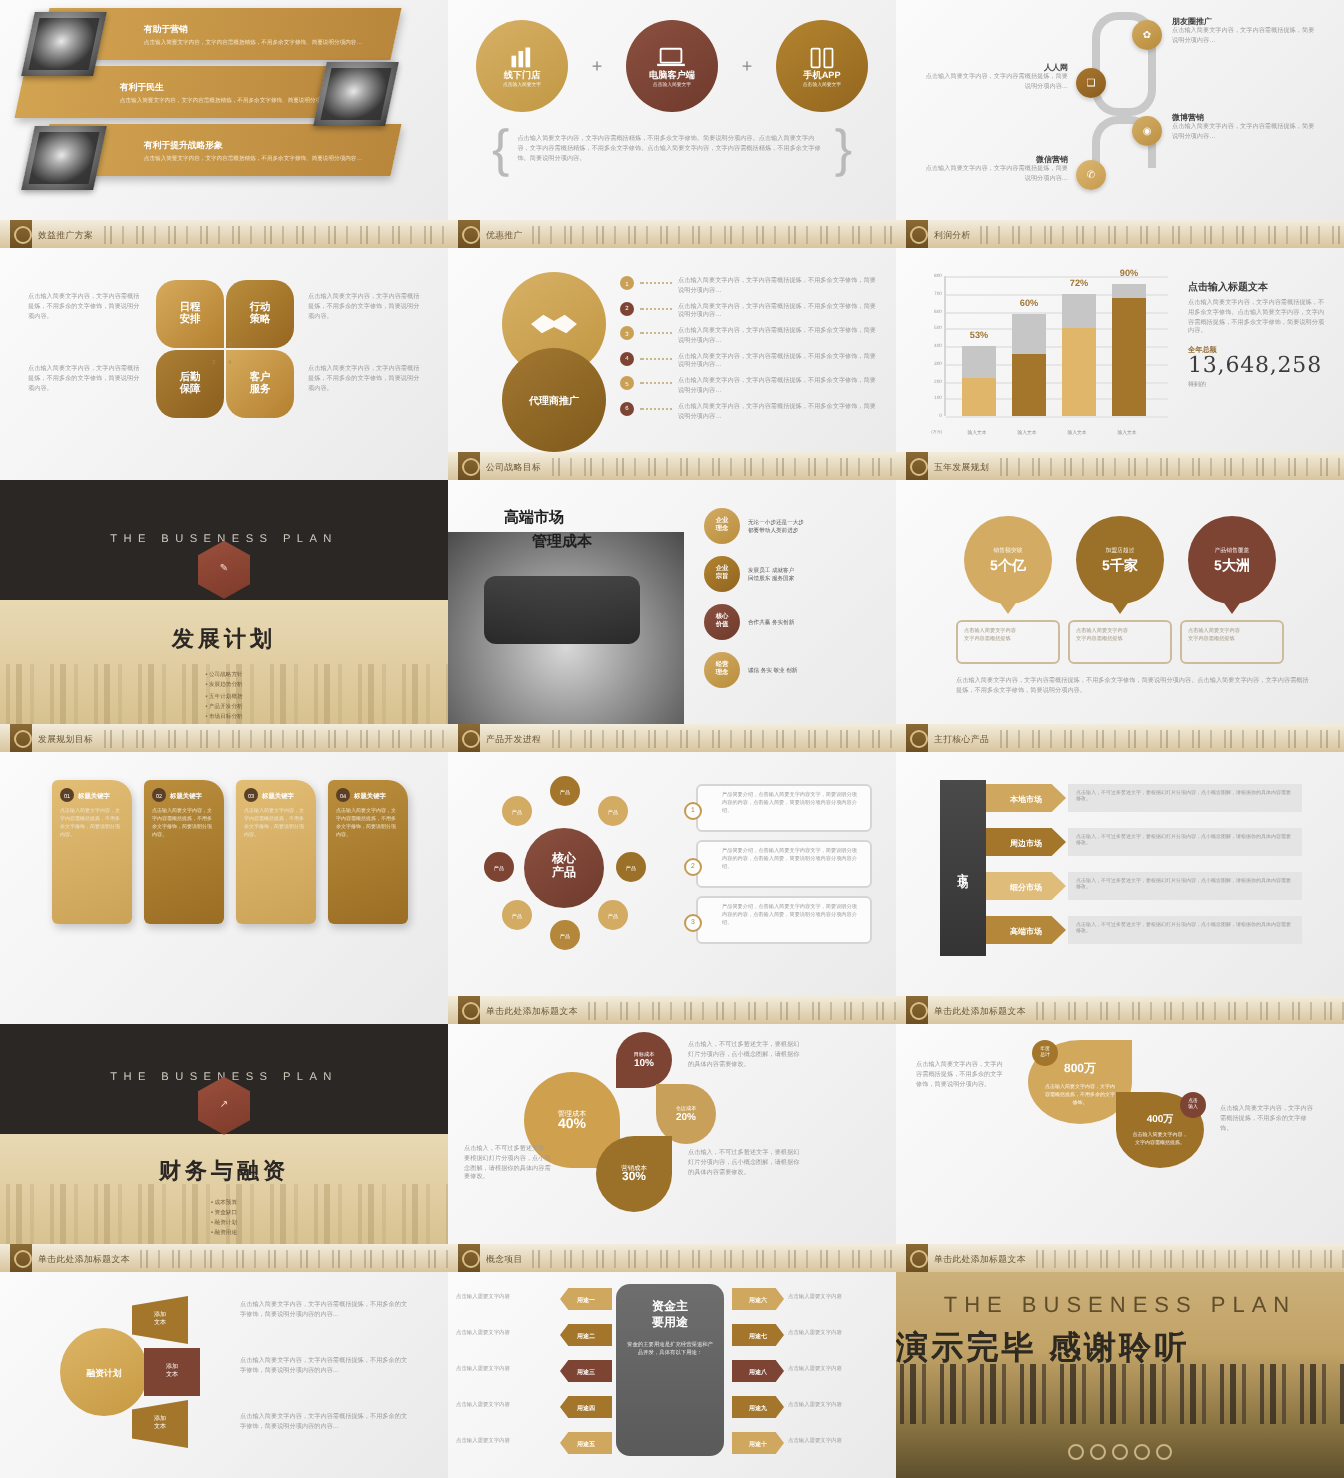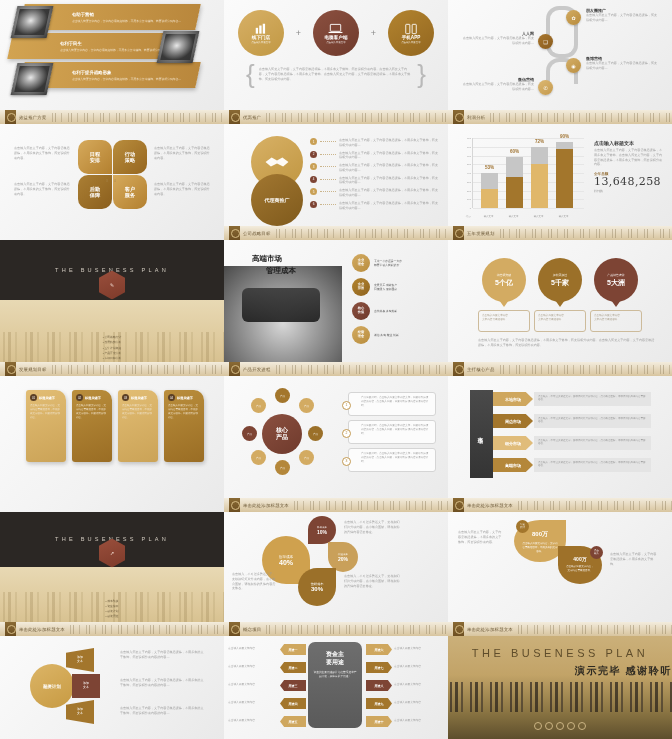--- a/index.html
+++ b/index.html
@@ -252,22 +252,22 @@
     color:#fff; font-size:3px; font-weight:bold; }
   .uarrow.l { clip-path: polygon(0 50%, 16% 0, 100% 0, 100% 100%, 16% 100%); }
   .uarrow.r { clip-path: polygon(0 0, 84% 0, 100% 50%, 84% 100%, 0 100%); }
   .utext { position:absolute; font-size:2.7px; color:#9b9b9b; width:50px; }
 
   
   .closing { background: linear-gradient(180deg,#cbb07a 0%,#c2a367 38%,#8d7744 72%,#5d4e2c 100%);
     position:relative; }
   .closing .eng { position:absolute; left:0; right:0; top:11%; text-align:center;
     font-size:11px; letter-spacing:3.5px; color:#5f4d2b; }
-  .closing h2 { position:absolute; left:0; right:0; top:27%; text-align:right;
-    font-size:10px; font-weight:bold; color:#2e2a22; letter-spacing:1.6px; }
+  .closing h2 { position:absolute; left:0; right:0; top:27%; text-align:left;
+    font-size:16px; font-weight:bold; color:#2e2a22; letter-spacing:1.6px; }
   .closing .city2 { position:absolute; left:0; right:0; bottom:26%; height:30px; opacity:.75;
     background: repeating-linear-gradient(90deg,
       transparent 0 2px, #3a3026 2px 4px, transparent 4px 7px,
       #2d251c 7px 10px, transparent 10px 13px, #4a3e2e 13px 15px, transparent 15px 20px); }
   .closing .dots { position:absolute; left:0; right:0; bottom:9%; display:flex;
     justify-content:center; gap:3px; }
   .closing .dots i { width:8px; height:8px; border-radius:50%;
     border:.8px solid #cbb483; display:block; }
 </style>
 </head>
@@ -518,20 +518,21 @@
   </div>
 
   <div class="slide divider">
     <div class="top">
       <span class="eng">THE BUSENESS PLAN</span>
     </div>
     <div class="bot">
         <div class="city"></div>
       </div>
     <div class="hexbadge">✎</div>
+    <h2>发展计划</h2>
     <ul class="bullets">
       <li>公司战略方针</li>
       <li>发展趋势分析</li>
       <li>五年计划概括</li>
       <li>产品开发分析</li>
       <li>市场目标分析</li>
     </ul>
     <div class="footer">
       <span class="badge"></span>
       <span class="ftxt">发展规划目标</span>
@@ -683,20 +684,21 @@
   </div>
 
   <div class="slide divider">
     <div class="top">
       <span class="eng">THE BUSENESS PLAN</span>
     </div>
     <div class="bot">
         <div class="city"></div>
       </div>
     <div class="hexbadge">↗</div>
+    <h2>财务与融资</h2>
     <ul class="bullets">
       <li>成本预算</li>
       <li>资金缺口</li>
       <li>融资计划</li>
       <li>融资用途</li>
     </ul>
     <div class="footer">
       <span class="badge"></span>
       <span class="ftxt">单击此处添加标题文本</span>
       <span class="skyline"></span>

